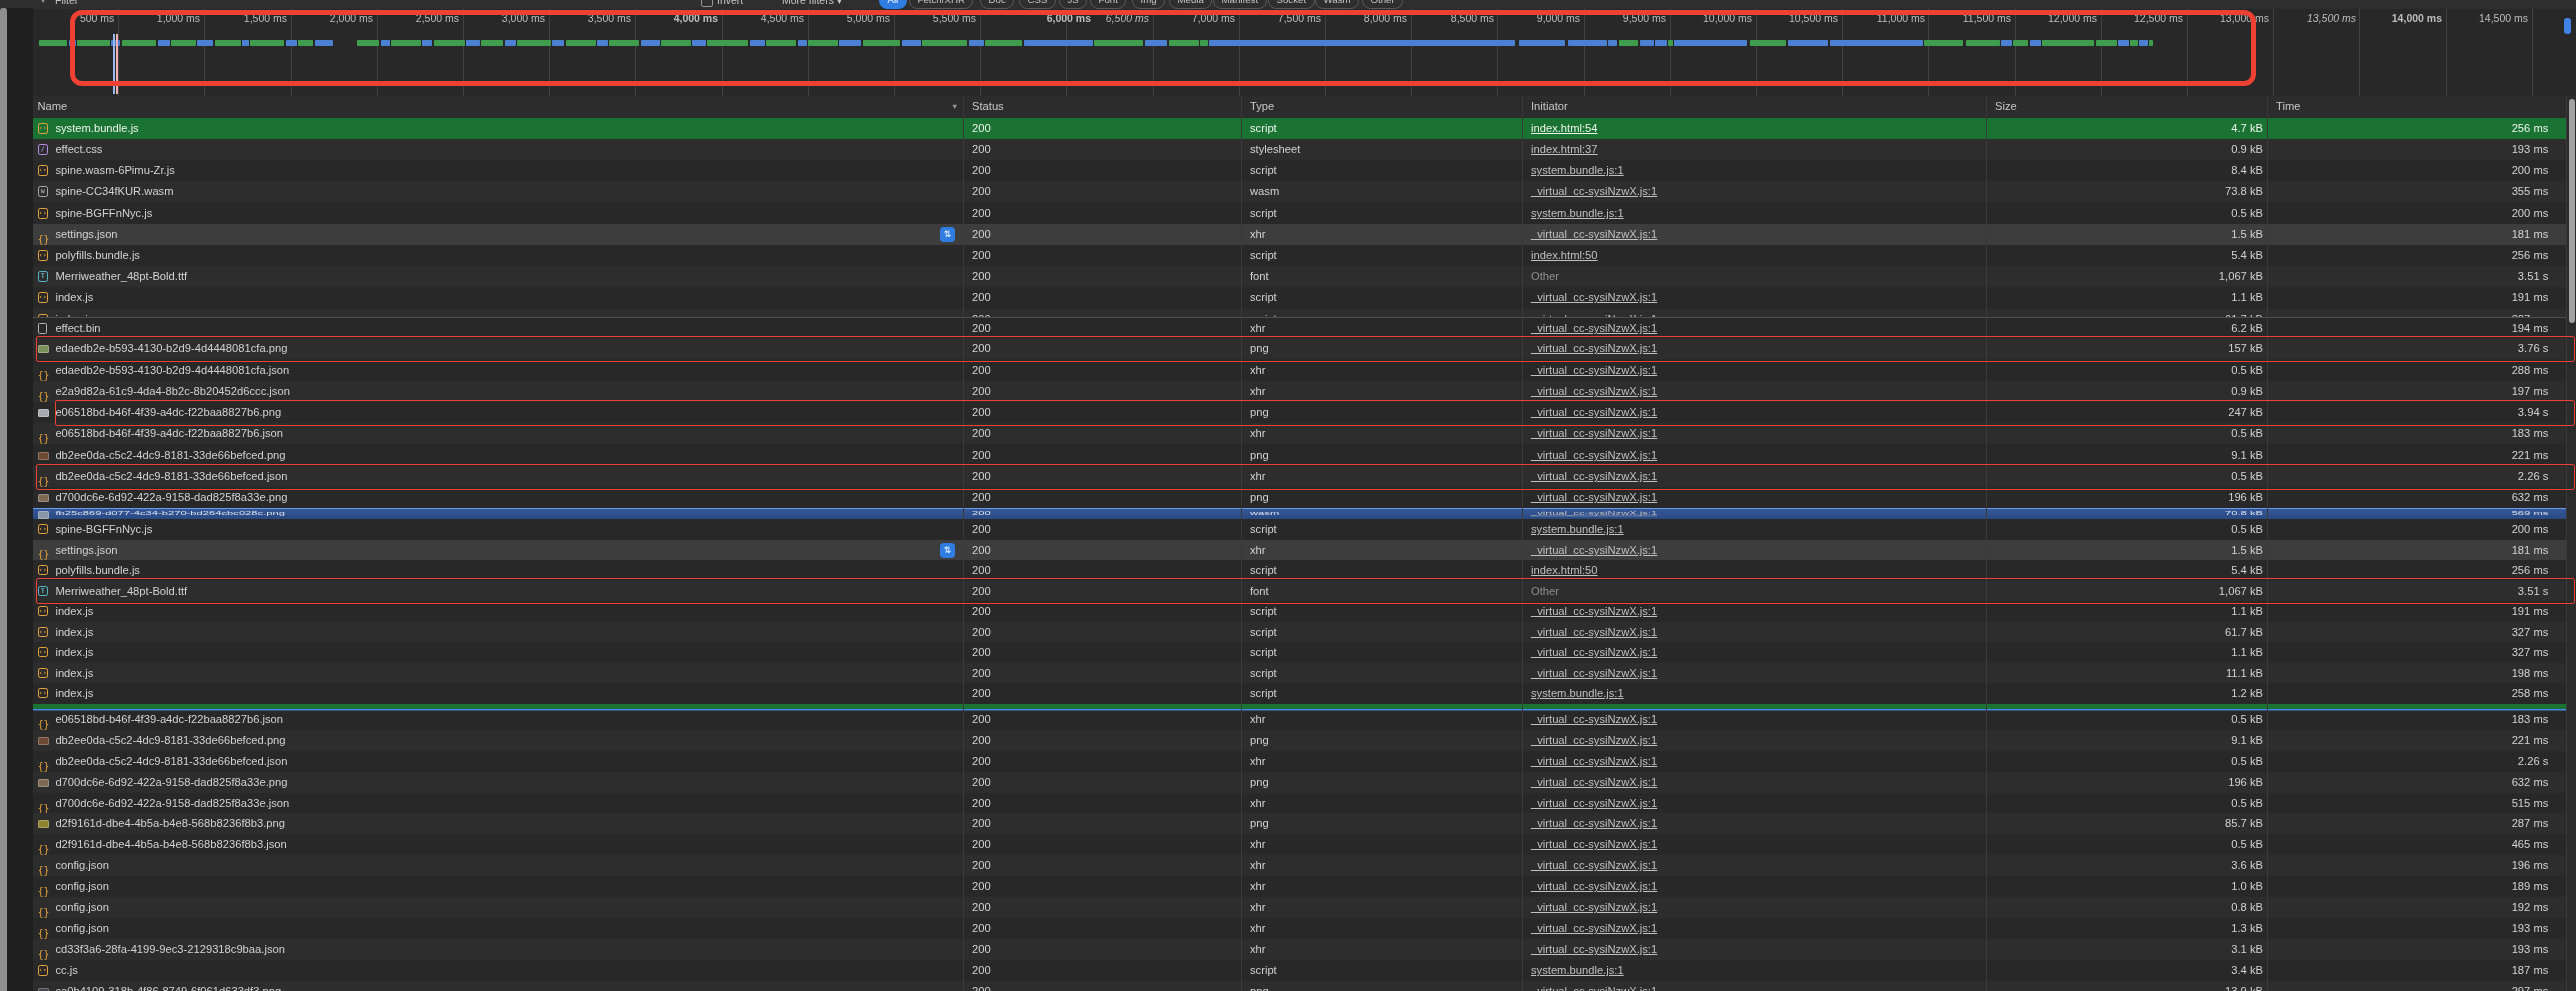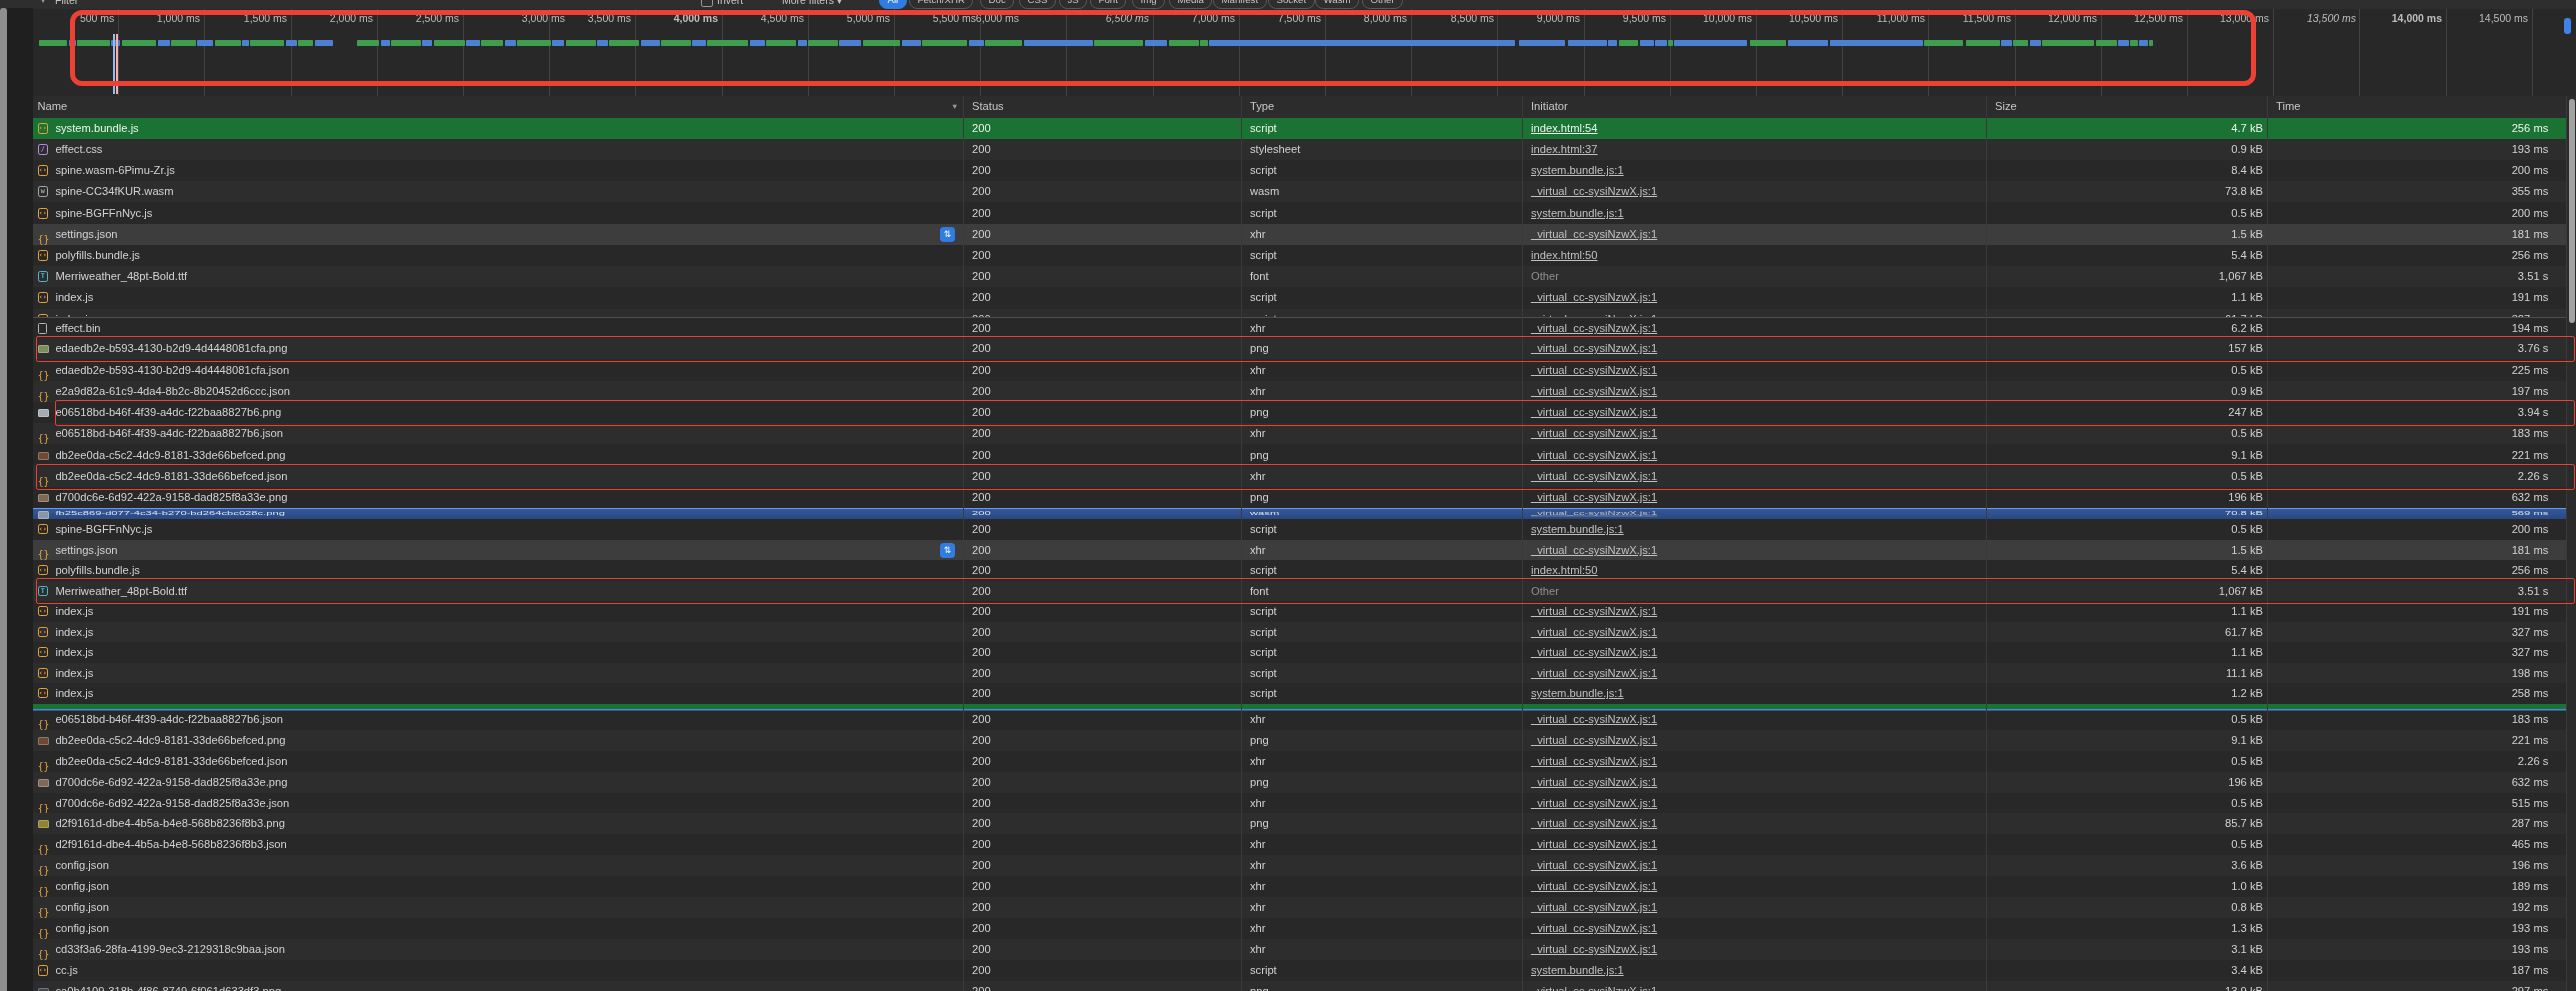--- a/index.html
+++ b/index.html
@@ -103,27 +103,27 @@
         <div class="gridline" style="left: 2326px;"></div>
         <div class="gridline" style="left: 2413px;"></div>
         <div class="gridline" style="left: 2499px;"></div>
       </div>
     <div id="tick-labels">
         <div class="tick-label" style="left: -0.7px;">500 ms</div>
         <div class="tick-label" style="left: 85px;">1,000 ms</div>
         <div class="tick-label" style="left: 172px;">1,500 ms</div>
         <div class="tick-label" style="left: 258px;">2,000 ms</div>
         <div class="tick-label" style="left: 344px;">2,500 ms</div>
-        <div class="tick-label" style="left: 430px; margin-left: 20px;">3,000 ms</div>
+        <div class="tick-label" style="left: 430px;">3,000 ms</div>
         <div class="tick-label" style="left: 516px;">3,500 ms</div>
         <div class="tick-label" style="left: 603px; font-weight: bold;">4,000 ms</div>
         <div class="tick-label" style="left: 689px;">4,500 ms</div>
         <div class="tick-label" style="left: 775px;">5,000 ms</div>
         <div class="tick-label" style="left: 861px;">5,500 ms</div>
-        <div class="tick-label" style="left: 904px;">6,000 ms</div>
+        <div class="tick-label" style="left: 976px; font-weight: bold;">6,000 ms</div>
         <div class="tick-label" style="left: 1034px; font-style: italic;">6,500 ms</div>
         <div class="tick-label" style="left: 1120px;">7,000 ms</div>
         <div class="tick-label" style="left: 1206px;">7,500 ms</div>
         <div class="tick-label" style="left: 1292px;">8,000 ms</div>
         <div class="tick-label" style="left: 1379px;">8,500 ms</div>
         <div class="tick-label" style="left: 1465px;">9,000 ms</div>
         <div class="tick-label" style="left: 1551px;">9,500 ms</div>
         <div class="tick-label" style="left: 1637px;">10,000 ms</div>
         <div class="tick-label" style="left: 1723px;">10,500 ms</div>
         <div class="tick-label" style="left: 1810px;">11,000 ms</div>
@@ -333,21 +333,21 @@
     <span class="cell c-size">157 kB</span>
     <span class="cell c-time">3.76 s</span>
   </div>
       <div class="row z-dark" style="top: 360px; height: 21px; line-height: 21px;">
     <span class="ric ic-json" style="top: 5.2px;">{}</span>
     <span class="cell c-name">edaedb2e-b593-4130-b2d9-4d4448081cfa.json</span>
     <span class="cell c-status">200</span>
     <span class="cell c-type">xhr</span>
     <span class="cell c-init"><a class="init-link">_virtual_cc-sysiNzwX.js:1</a></span>
     <span class="cell c-size">0.5 kB</span>
-    <span class="cell c-time">225 ms</span>
+    <span class="cell c-time">288 ms</span>
   </div>
       <div class="row z-light" style="top: 381px; height: 21px; line-height: 21px;">
     <span class="ric ic-json" style="top: 5.2px;">{}</span>
     <span class="cell c-name">e2a9d82a-61c9-4da4-8b2c-8b20452d6ccc.json</span>
     <span class="cell c-status">200</span>
     <span class="cell c-type">xhr</span>
     <span class="cell c-init"><a class="init-link">_virtual_cc-sysiNzwX.js:1</a></span>
     <span class="cell c-size">0.9 kB</span>
     <span class="cell c-time">197 ms</span>
   </div>

